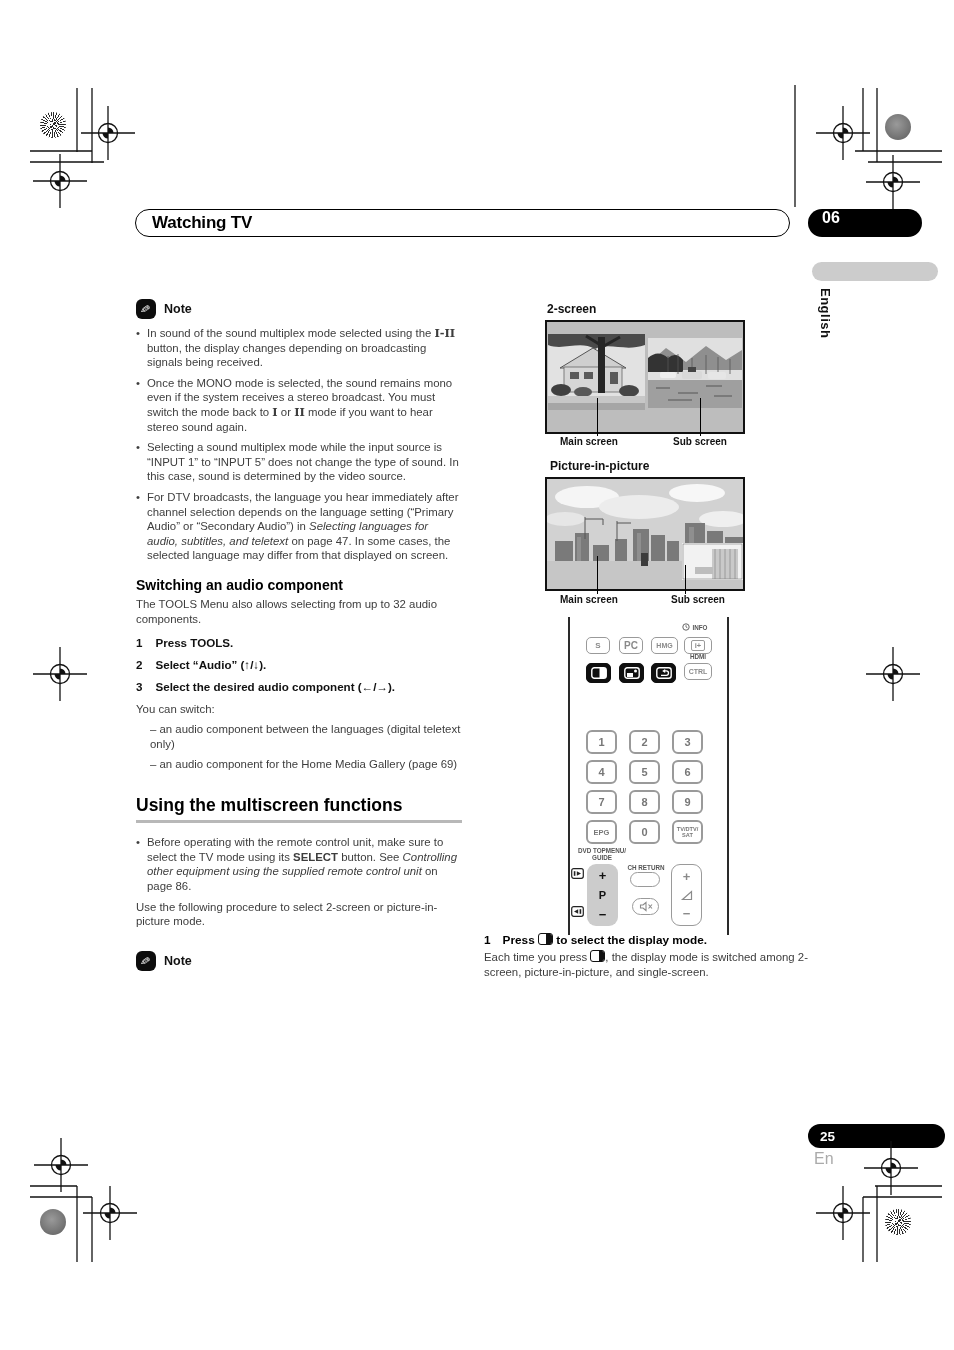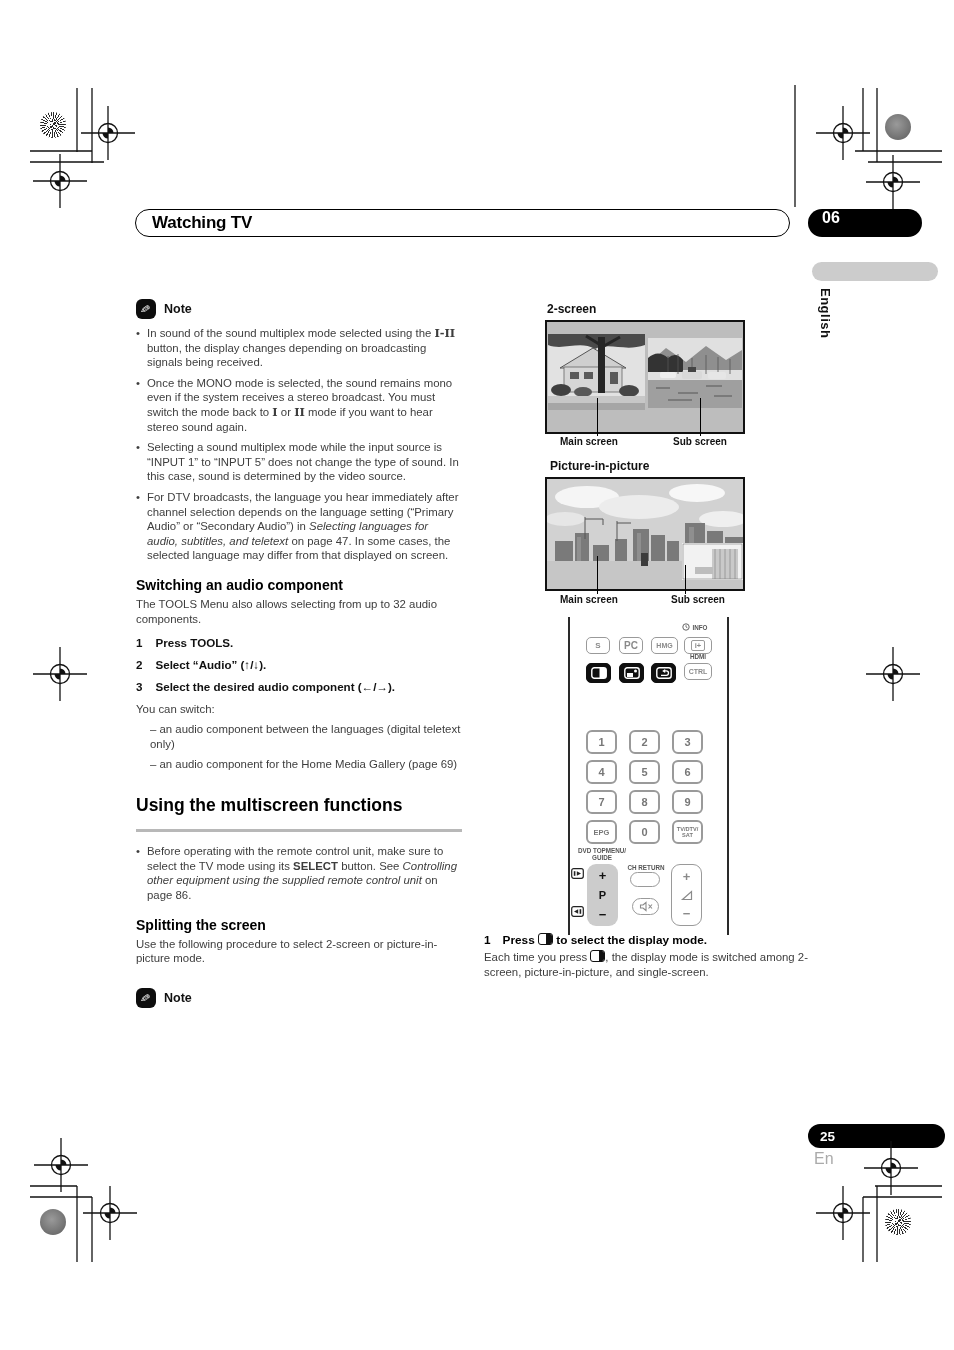--- a/index.html
+++ b/index.html
@@ -23,21 +23,21 @@
                 font-weight:700;font-size:13px;color:#111;letter-spacing:0.5px;}
   
   .leftcol{position:absolute;left:136px;top:299px;width:326px;font-size:11.4px;line-height:1.28;}
   .note-head{display:flex;align-items:center;gap:8px;margin-bottom:7px;}
   .note-icon{width:20px;height:20px;background:#0d0d0d;border-radius:6px;position:relative;flex:0 0 auto;}
   .note-icon::after{content:"\270E";position:absolute;left:3px;top:2px;color:#fff;font-size:12px;transform:rotate(100deg);}
   .note-label{font-weight:700;font-size:12.5px;color:#111;}
   .bullet{position:relative;padding-left:11px;margin-bottom:6px;}
   .bullet::before{content:"\2022";position:absolute;left:0;top:0;color:#3d3d3d;}
   .h3{font-weight:700;font-size:14px;color:#000;margin:14px 0 4px;line-height:1.15;}
-  .h2{font-weight:700;font-size:17.5px;color:#000;margin:24px 0 0;padding-bottom:14px;
+  .h2{font-weight:700;font-size:17.5px;color:#000;margin:24px 0 0;padding-bottom:5px;
       border-bottom:3px solid #b8b8b8;line-height:1.1;}
   .gap-top{margin-top:12px;}
   .step{display:flex;gap:13px;font-weight:700;font-size:11.6px;color:#111;margin-bottom:7px;}
   .dash-item{padding-left:14px;margin-bottom:6px;}
   .p{margin:0 0 6px;}
   
   .fig-label{position:absolute;font-weight:700;font-size:12px;color:#111;z-index:3;}
   .figure{position:absolute;width:200px;height:114px;border:2px solid #111;background:#bdbdbd;
           box-sizing:border-box;overflow:hidden;z-index:1;}
   .photo{position:absolute;display:block;}
@@ -158,21 +158,20 @@
       <span>3</span>
       <span>Select the desired audio component (←/→).</span>
     </div>
     <p class="p">You can switch:</p>
     <div class="dash-item">– an audio component between the languages (digital teletext only)</div>
     <div class="dash-item">– an audio component for the Home Media Gallery (page 69)</div>
 
     <div class="h2">Using the multiscreen functions</div>
     <div class="bullet gap-top"><span>Before operating with the remote control unit, make sure to select the TV mode using its </span><span style="font-weight: 700;">SELECT</span><span> button. See </span><span style="font-style: italic;">Controlling other equipment using the supplied remote control unit</span><span> on page 86.</span></div>
 
-    <div class="h3">Splitting the screen</div>
     <p class="p">Use the following procedure to select 2-screen or picture-in-picture mode.</p>
 
     <div class="note-head" style="margin-top:22px;">
       <span class="note-icon"></span>
       <span class="note-label">Note</span>
     </div>
   </div>
 
   <div class="fig-label" style="left:547px;top:302px;">2-screen</div>
 

